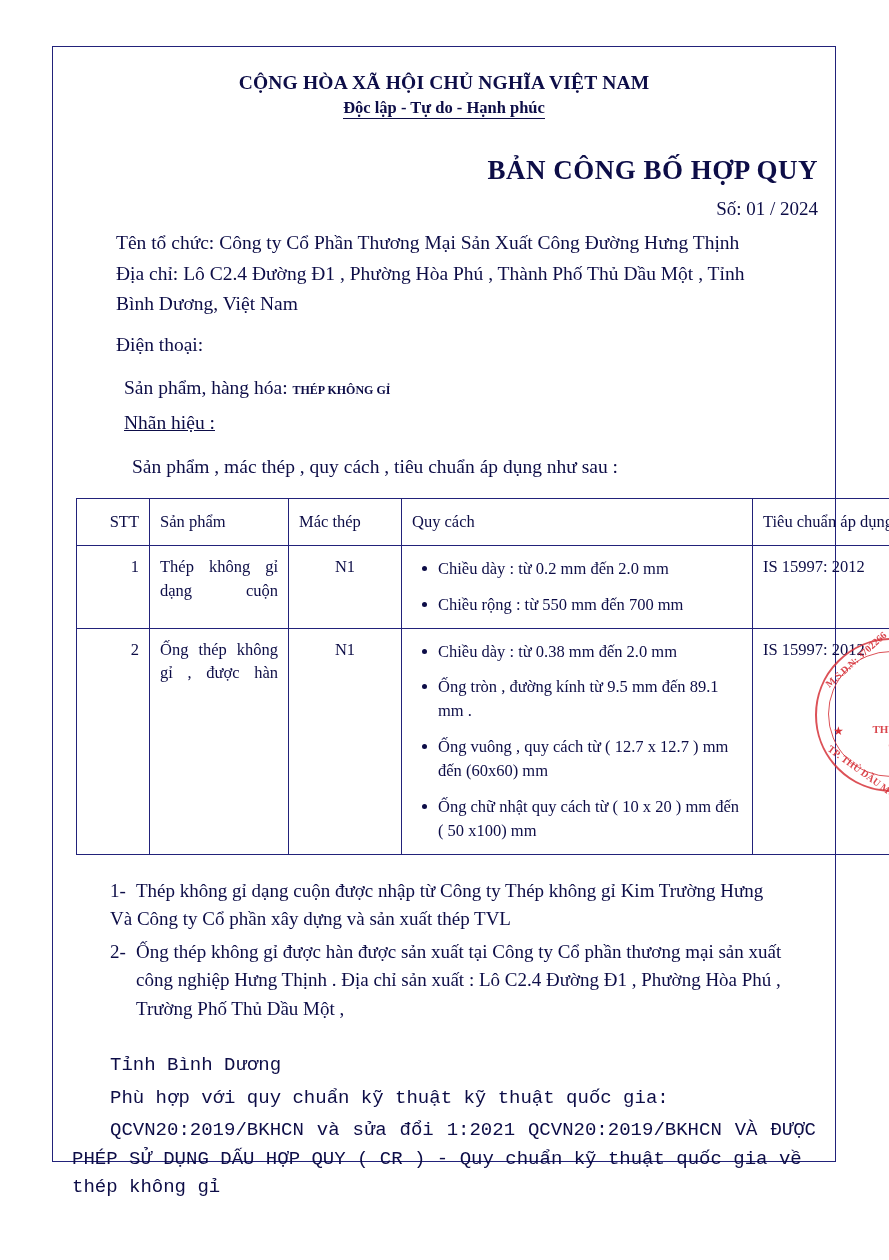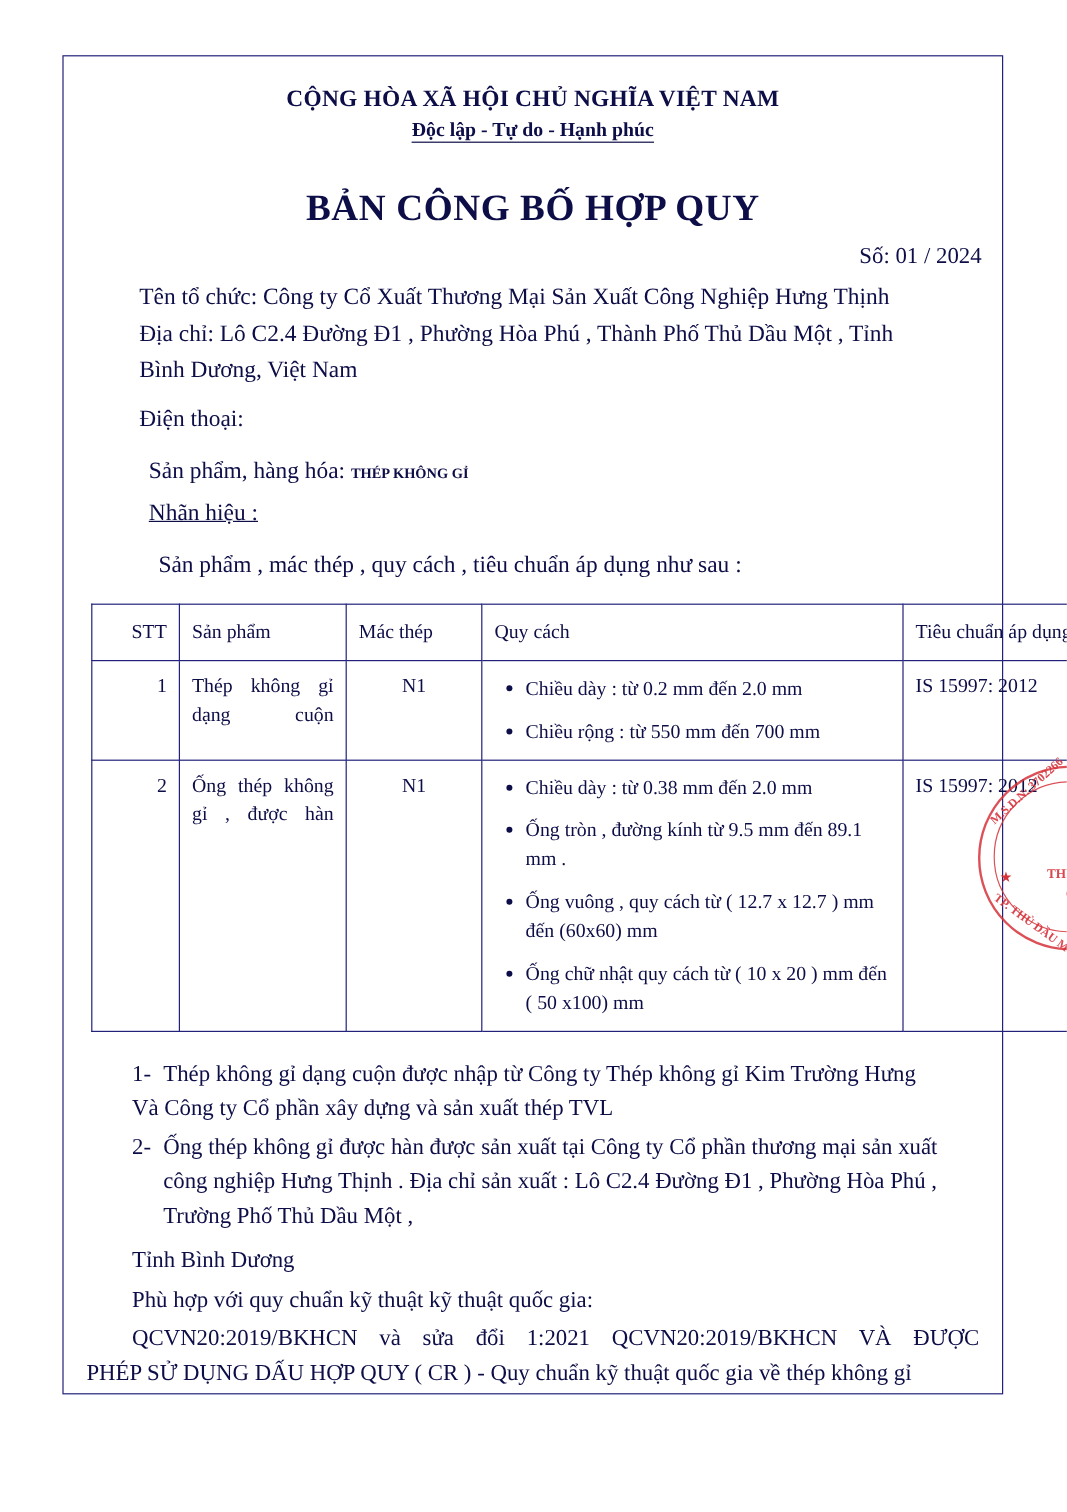--- a/index.html
+++ b/index.html
@@ -50,23 +50,23 @@
     text-align: center;
     font-weight: bold;
     font-size: 16.5px;
     margin-top: 4px;
   }
   .motto span {
     border-bottom: 1.4px solid #0d0d47;
     padding-bottom: 1px;
   }
   .title {
-    text-align: center;
+    text-align: right;
     font-weight: bold;
-    font-size: 31px;
+    font-size: 27px;
     letter-spacing: 0.5px;
     margin-top: 37px;
   }
   .docnum {
     text-align: right;
     font-size: 19px;
     margin-top: 12px;
   }
 
   .line {
@@ -137,23 +137,24 @@
     padding-left: 40px;
   }
   .note-num {
     width: 26px;
     flex: none;
   }
   .note-body { flex: 1; }
   .note-cont2 { padding-left: 66px; }
 
   .footer-block {
-    margin-top: 9px;
+    margin-top: 28px;
     font-size: 19px;
     line-height: 1.5;
+    font-family: Liberation Mono, monospace;
   }
   .justified-full {
     text-align: justify;
     text-align-last: justify;
     padding-left: 40px;
     padding-right: 2px;
   }
   .nopad { padding-left: 40px; }
 
   
@@ -225,21 +226,21 @@
   <div class="doc-border"></div>
 
   <div class="content">
 
     <div class="nation">CỘNG HÒA XÃ HỘI CHỦ NGHĨA VIỆT NAM</div>
     <div class="motto"><span>Độc lập - Tự do - Hạnh phúc</span></div>
 
     <div class="title">BẢN CÔNG BỐ HỢP QUY</div>
     <div class="docnum">Số: 01 / 2024</div>
 
-    <div class="line indent-1">Tên tổ chức: Công ty Cổ Xuất Thương Mại Sản Xuất Công Nghiệp Hưng Thịnh</div>
+    <div class="line indent-1">Tên tổ chức: Công ty Cổ Phần Thương Mại Sản Xuất Công Đường Hưng Thịnh</div>
     <div class="line indent-1" style="margin-top:2px;">Địa chỉ: Lô C2.4 Đường Đ1 , Phường Hòa Phú , Thành Phố Thủ Dầu Một , Tỉnh</div>
     <div class="line indent-1" style="margin-top:0px;">Bình Dương, Việt Nam</div>
     <div class="line indent-1" style="margin-top:12px;">Điện thoại:</div>
 
     <div class="line indent-2" style="margin-top:14px;">
       <span>Sản phẩm, hàng hóa:</span>
       <span class="b-strong">THÉP KHÔNG GỈ</span>
     </div>
     <div class="line indent-2" style="margin-top:6px;text-decoration:underline;">Nhãn hiệu :</div>
     <div class="line indent-3" style="margin-top:14px;">Sản phẩm , mác thép , quy cách , tiêu chuẩn áp dụng như sau :</div>

